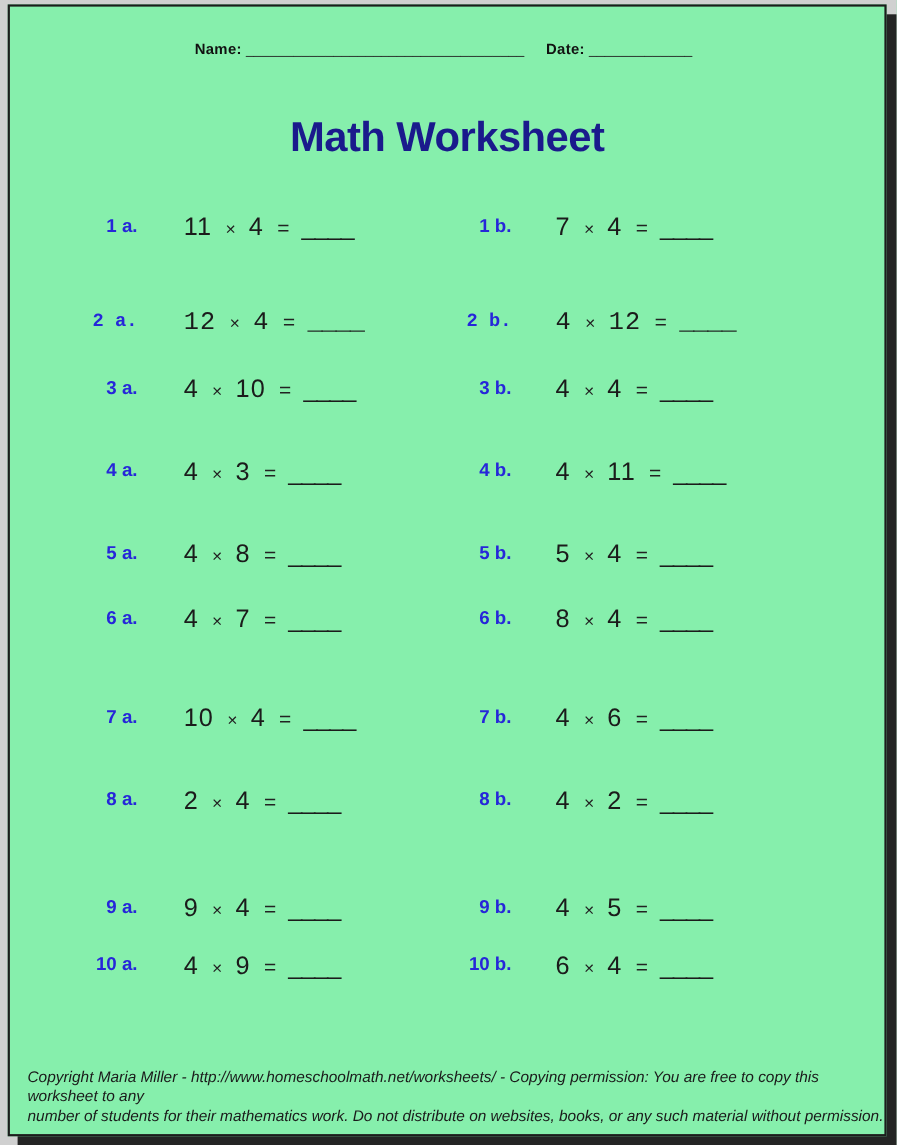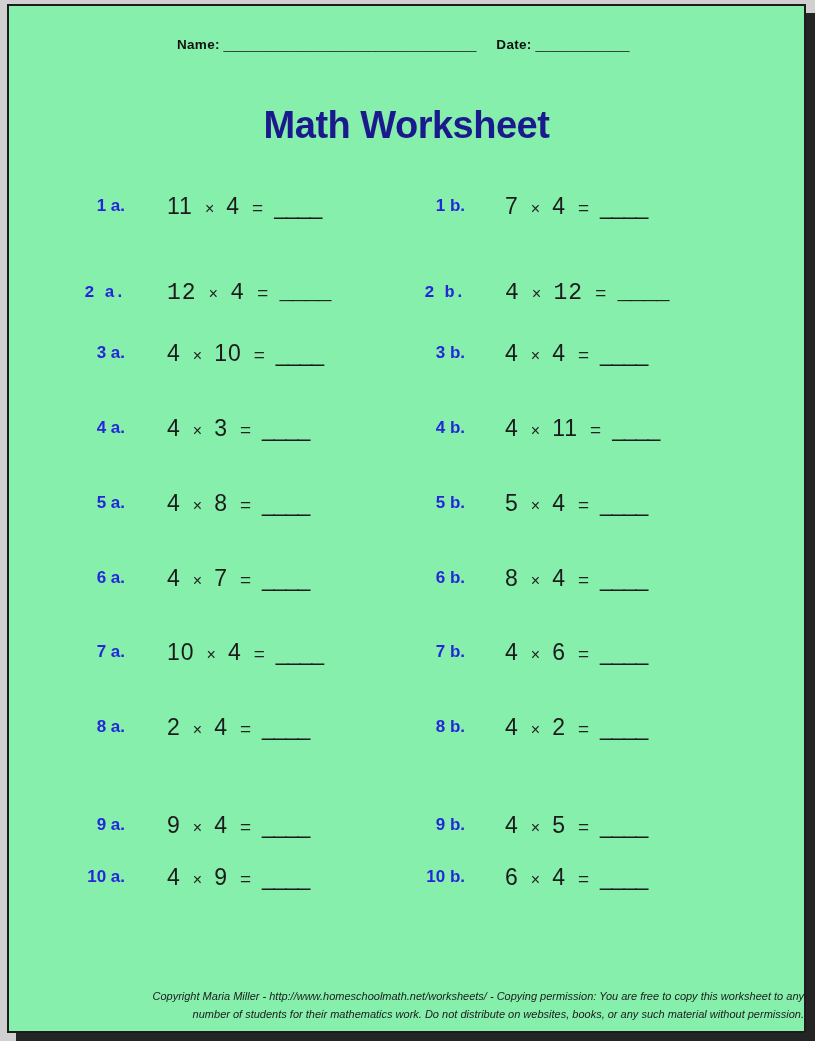--- a/index.html
+++ b/index.html
@@ -109,23 +109,23 @@
     font-size: 23px;
     letter-spacing: -1px;
     color: #1b1b1b;
   }
   
   .footer {
     position: absolute;
     left: 16px;
     right: 0;
     bottom: 8px;
-    text-align: right;
+    text-align: left;
     font-style: italic;
-    font-size: 11px;
+    font-size: 14px;
     line-height: 17.5px;
     color: #1a1a1a;
   }
 </style>
 </head>
 <body>
 
 <div class="page">
 
   <div class="header">
@@ -226,21 +226,21 @@
     <span class="prob-num num-b">5 b.</span>
     <span class="expr expr-b">
       <span class="factor">5</span>
       <span class="times">×</span>
       <span class="factor">4</span>
       <span class="equals">=</span>
       <span class="blank">____</span>
     </span>
   </div>
 
-  <div class="prob-row" style="top: 559px; padding-left: 48px;">
+  <div class="prob-row" style="top: 543px; padding-left: 48px;">
     <span class="prob-num num-a">6 a.</span>
     <span class="expr expr-a">
       <span class="factor">4</span>
       <span class="times">×</span>
       <span class="factor">7</span>
       <span class="equals">=</span>
       <span class="blank">____</span>
     </span>
     <span class="prob-num num-b">6 b.</span>
     <span class="expr expr-b">

